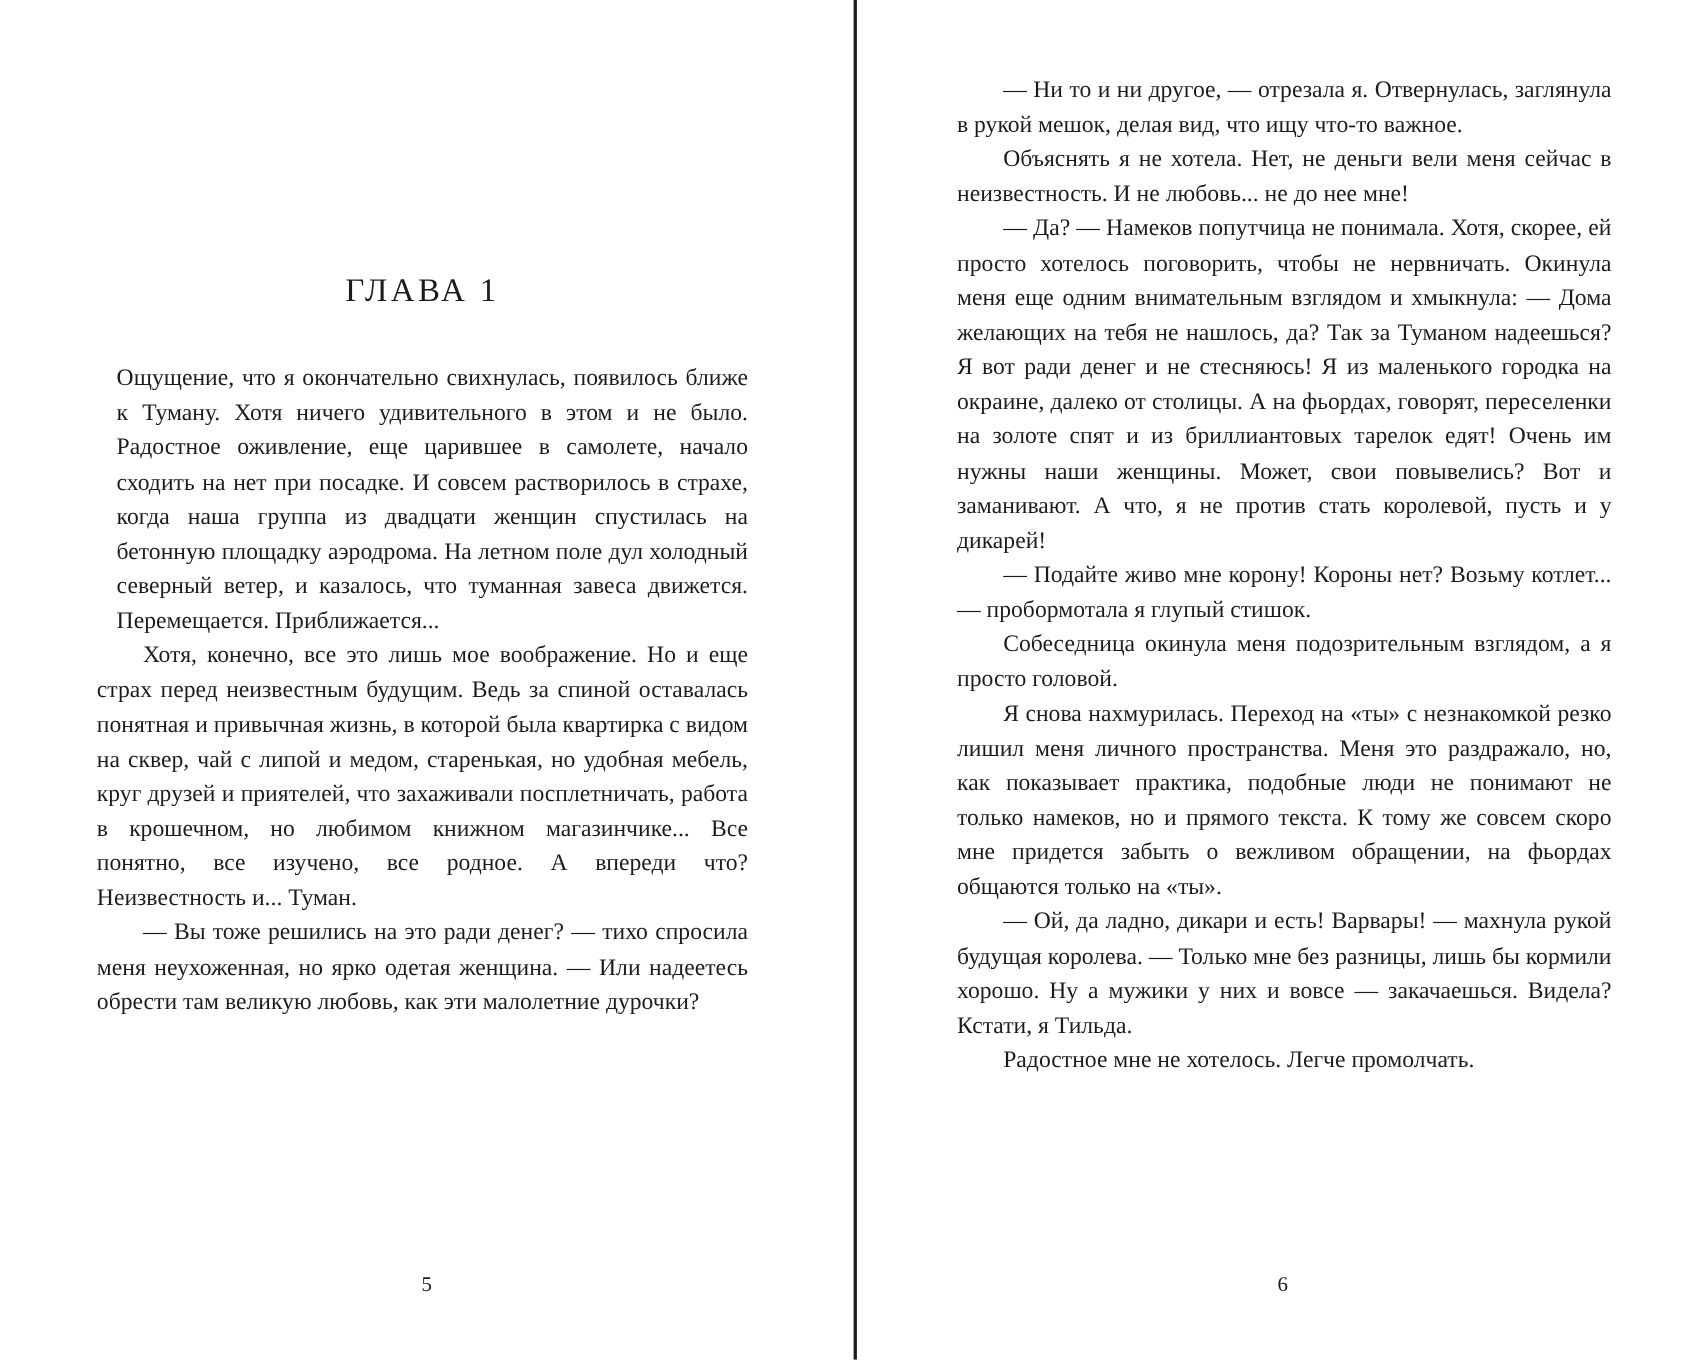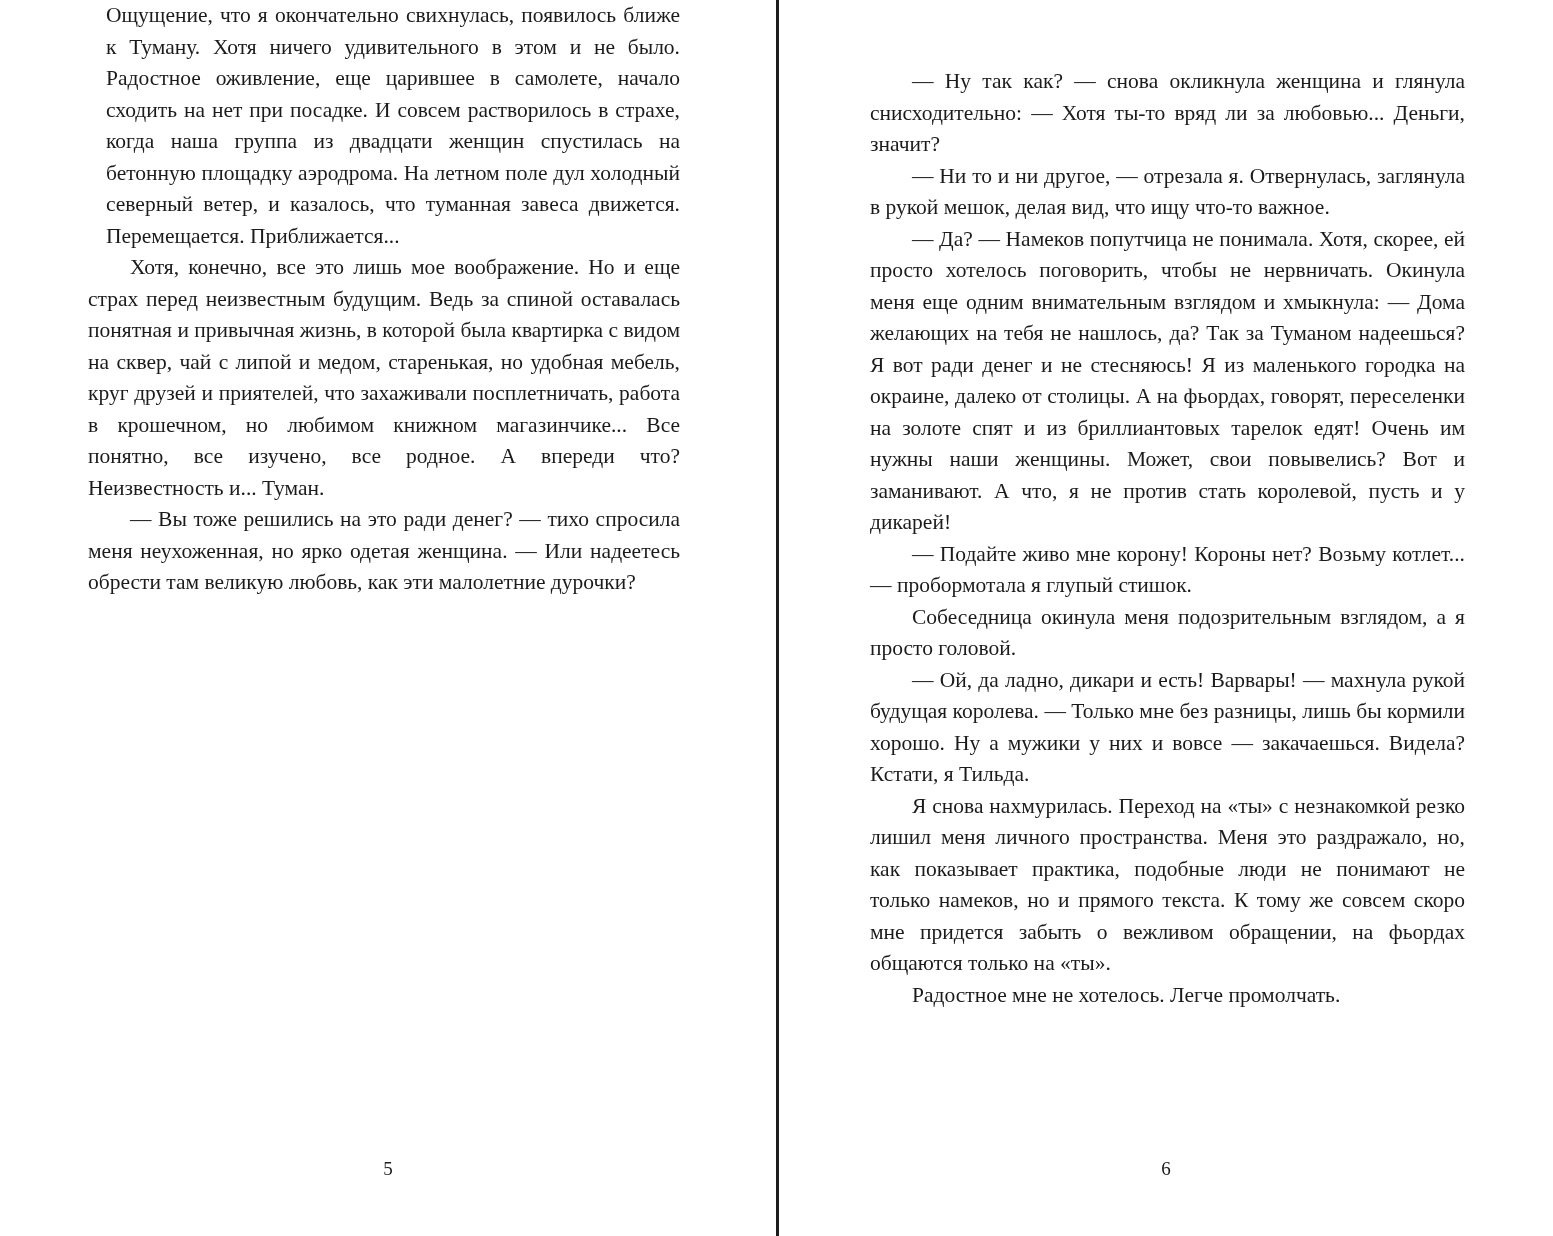--- a/index.html
+++ b/index.html
@@ -64,36 +64,37 @@
     color: #1b1b1b;
   }
 </style>
 </head>
 <body>
 
 <div class="spread">
 
   <div class="page page-left">
     <div class="content">
+      <h1 class="chapter-title">ГЛАВА 1</h1>
       <p class="body-par no-indent">Ощущение, что я окончательно свихнулась, появилось ближе к Туману. Хотя ничего удивительного в этом и не было. Радостное оживление, еще царившее в самолете, начало сходить на нет при посадке. И совсем растворилось в страхе, когда наша группа из двадцати женщин спустилась на бетонную площадку аэродрома. На летном поле дул холодный северный ветер, и казалось, что туманная завеса движется. Перемещается. Приближается...</p>
       <p class="body-par">Хотя, конечно, все это лишь мое воображение. Но и еще страх перед неизвестным будущим. Ведь за спиной оставалась понятная и привычная жизнь, в которой была квартирка с видом на сквер, чай с липой и медом, старенькая, но удобная мебель, круг друзей и приятелей, что захаживали посплетничать, работа в крошечном, но любимом книжном магазинчике... Все понятно, все изучено, все родное. А впереди что? Неизвестность и... Туман.</p>
       <p class="body-par">— Вы тоже решились на это ради денег? — тихо спросила меня неухоженная, но ярко одетая женщина. — Или надеетесь обрести там великую любовь, как эти малолетние дурочки?</p>
     </div>
     <div class="page-number">5</div>
   </div>
 
   <div class="spine"></div>
 
   <div class="page page-right">
     <div class="content">
-      <p class="body-par">— Ну так как? — снова окликнула женщина и глянула снисходительно: — Хотя ты-то вряд ли за любовью... Деньги, значит?</p>
       <p class="body-par">— Ни то и ни другое, — отрезала я. Отвернулась, заглянула в рукой мешок, делая вид, что ищу что-то важное.</p>
+      <p class="body-par">Объяснять я не хотела. Нет, не деньги вели меня сейчас в неизвестность. И не любовь... не до нее мне!</p>
       <p class="body-par">— Да? — Намеков попутчица не понимала. Хотя, скорее, ей просто хотелось поговорить, чтобы не нервничать. Окинула меня еще одним внимательным взглядом и хмыкнула: — Дома желающих на тебя не нашлось, да? Так за Туманом надеешься? Я вот ради денег и не стесняюсь! Я из маленького городка на окраине, далеко от столицы. А на фьордах, говорят, переселенки на золоте спят и из бриллиантовых тарелок едят! Очень им нужны наши женщины. Может, свои повывелись? Вот и заманивают. А что, я не против стать королевой, пусть и у дикарей!</p>
       <p class="body-par">— Подайте живо мне корону! Короны нет? Возьму котлет... — пробормотала я глупый стишок.</p>
       <p class="body-par">Собеседница окинула меня подозрительным взглядом, а я просто головой.</p>
+      <p class="body-par">Я снова нахмурилась. Переход на «ты» с незнакомкой резко лишил меня личного пространства. Меня это раздражало, но, как показывает практика, подобные люди не понимают не только намеков, но и прямого текста. К тому же совсем скоро мне придется забыть о вежливом обращении, на фьордах общаются только на «ты».</p>
       <p class="body-par">— Ой, да ладно, дикари и есть! Варвары! — махнула рукой будущая королева. — Только мне без разницы, лишь бы кормили хорошо. Ну а мужики у них и вовсе — закачаешься. Видела? Кстати, я Тильда.</p>
-      <p class="body-par">Я снова нахмурилась. Переход на «ты» с незнакомкой резко лишил меня личного пространства. Меня это раздражало, но, как показывает практика, подобные люди не понимают не только намеков, но и прямого текста. К тому же совсем скоро мне придется забыть о вежливом обращении, на фьордах общаются только на «ты».</p>
       <p class="body-par">Радостное мне не хотелось. Легче промолчать.</p>
     </div>
     <div class="page-number">6</div>
   </div>
 
 </div>
 
 </body></html>

